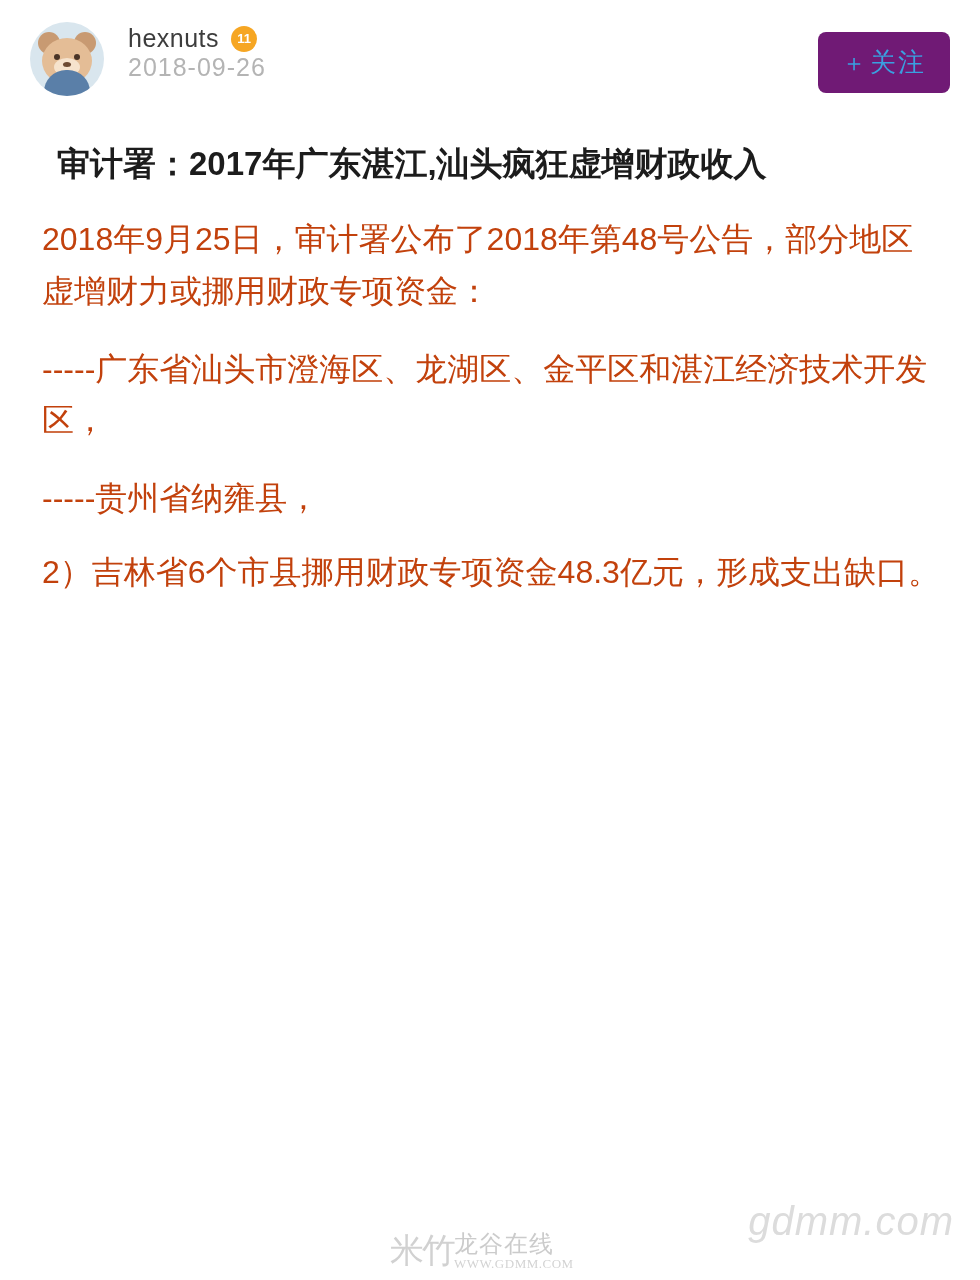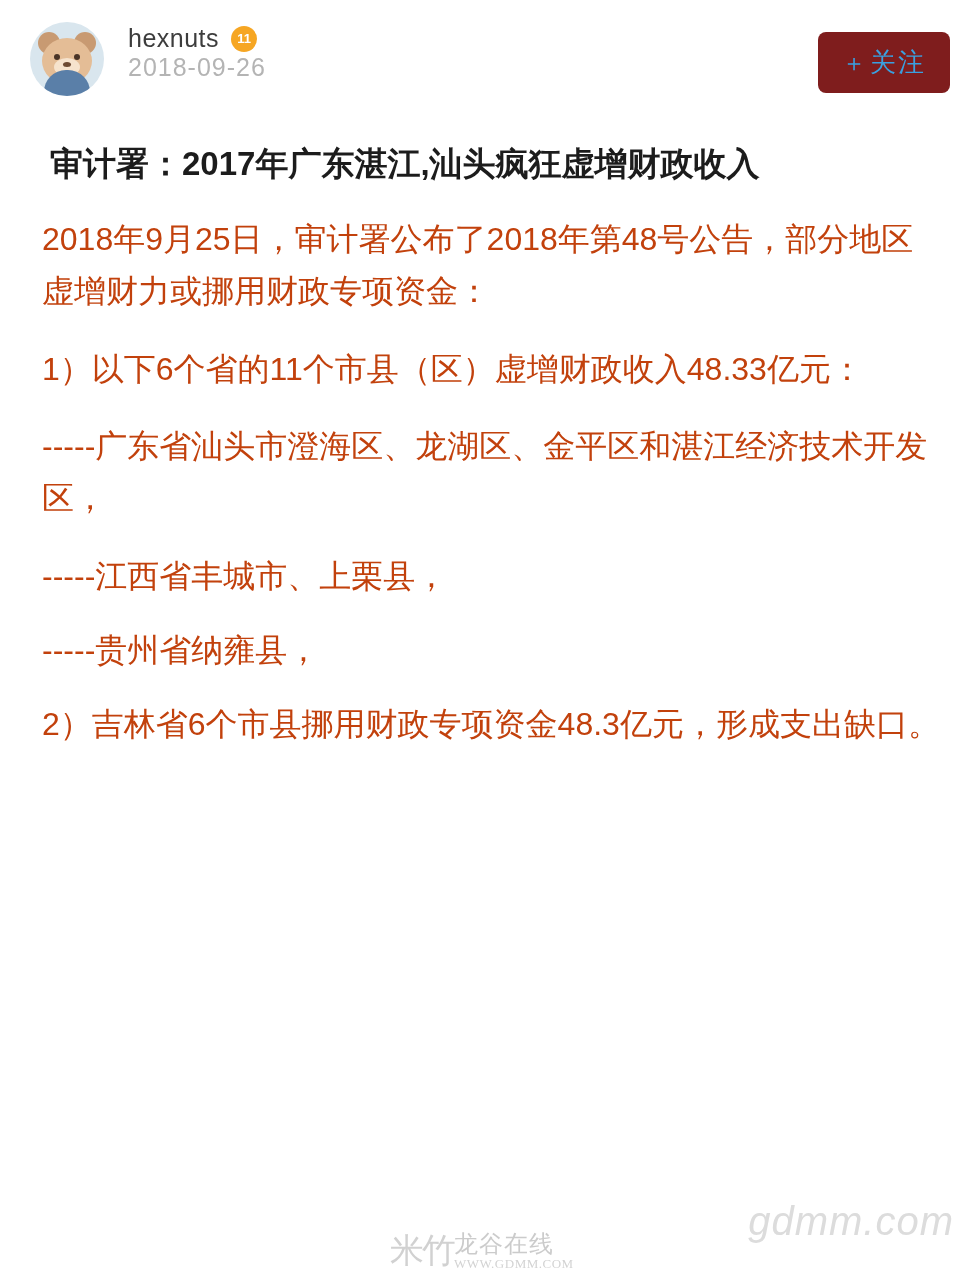--- a/index.html
+++ b/index.html
@@ -111,21 +111,21 @@
   .date {
     margin-top: 0;
     font-size: 25px;
     color: #b4b4b4;
     letter-spacing: 1px;
   }
   .follow-btn {
     position: absolute;
     right: 30px;
     top: 32px;
-    background: #7f1d1d;
+    background: #701a75;
     color: #3aa0e0;
     border: none;
     border-radius: 8px;
     font-size: 26px;
     padding: 13px 24px;
     letter-spacing: 2px;
     font-family: Liberation Serif, serif;
     cursor: pointer;
   }
   .follow-btn .plus { font-size: 24px; margin-right: 2px; }
@@ -133,21 +133,21 @@
   
   .article {
     padding: 14px 38px 0 42px;
     box-sizing: border-box;
   }
   .article-title {
     font-size: 33px;
     font-weight: bold;
     color: #1c1c1c;
     line-height: 1.45;
-    margin: 22px 0 14px 8px;
+    margin: 22px 0 14px 15px;
     letter-spacing: 0px;
   }
   .para {
     font-size: 32px;
     color: #c2410c;
     line-height: 1.62;
     margin: 26px 0;
     letter-spacing: 0px;
   }
   .para.tight { margin: 22px 0; }
@@ -217,23 +217,21 @@
 
   <button class="follow-btn">
     <span class="plus">＋</span><span>关注</span>
   </button>
 </div>
 
 <div class="article">
   <h1 class="article-title"><span>审计署：2017年广东湛江,汕头疯狂虚增财政收入</span></h1>
 
   <p class="para">2018年9月25日，审计署公布了2018年第48号公告，部分地区虚增财力或挪用财政专项资金：</p>
-  <p class="para">1）以下6个省的11个市县（区）虚增财政收入48.33亿元：</p>
   <p class="para">-----广东省汕头市澄海区、龙湖区、金平区和湛江经济技术开发区，</p>
-  <p class="para tight">-----江西省丰城市、上栗县，</p>
   <p class="para tight">-----贵州省纳雍县，</p>
   <p class="para tight">2）吉林省6个市县挪用财政专项资金48.3亿元，形成支出缺口。</p>
 </div>
 
 <div class="wm-right">gdmm.com</div>
 
 <div class="wm-center">
   <span class="mark">米竹</span>
   <span class="txt">
     <div class="t1">龙谷在线</div>

